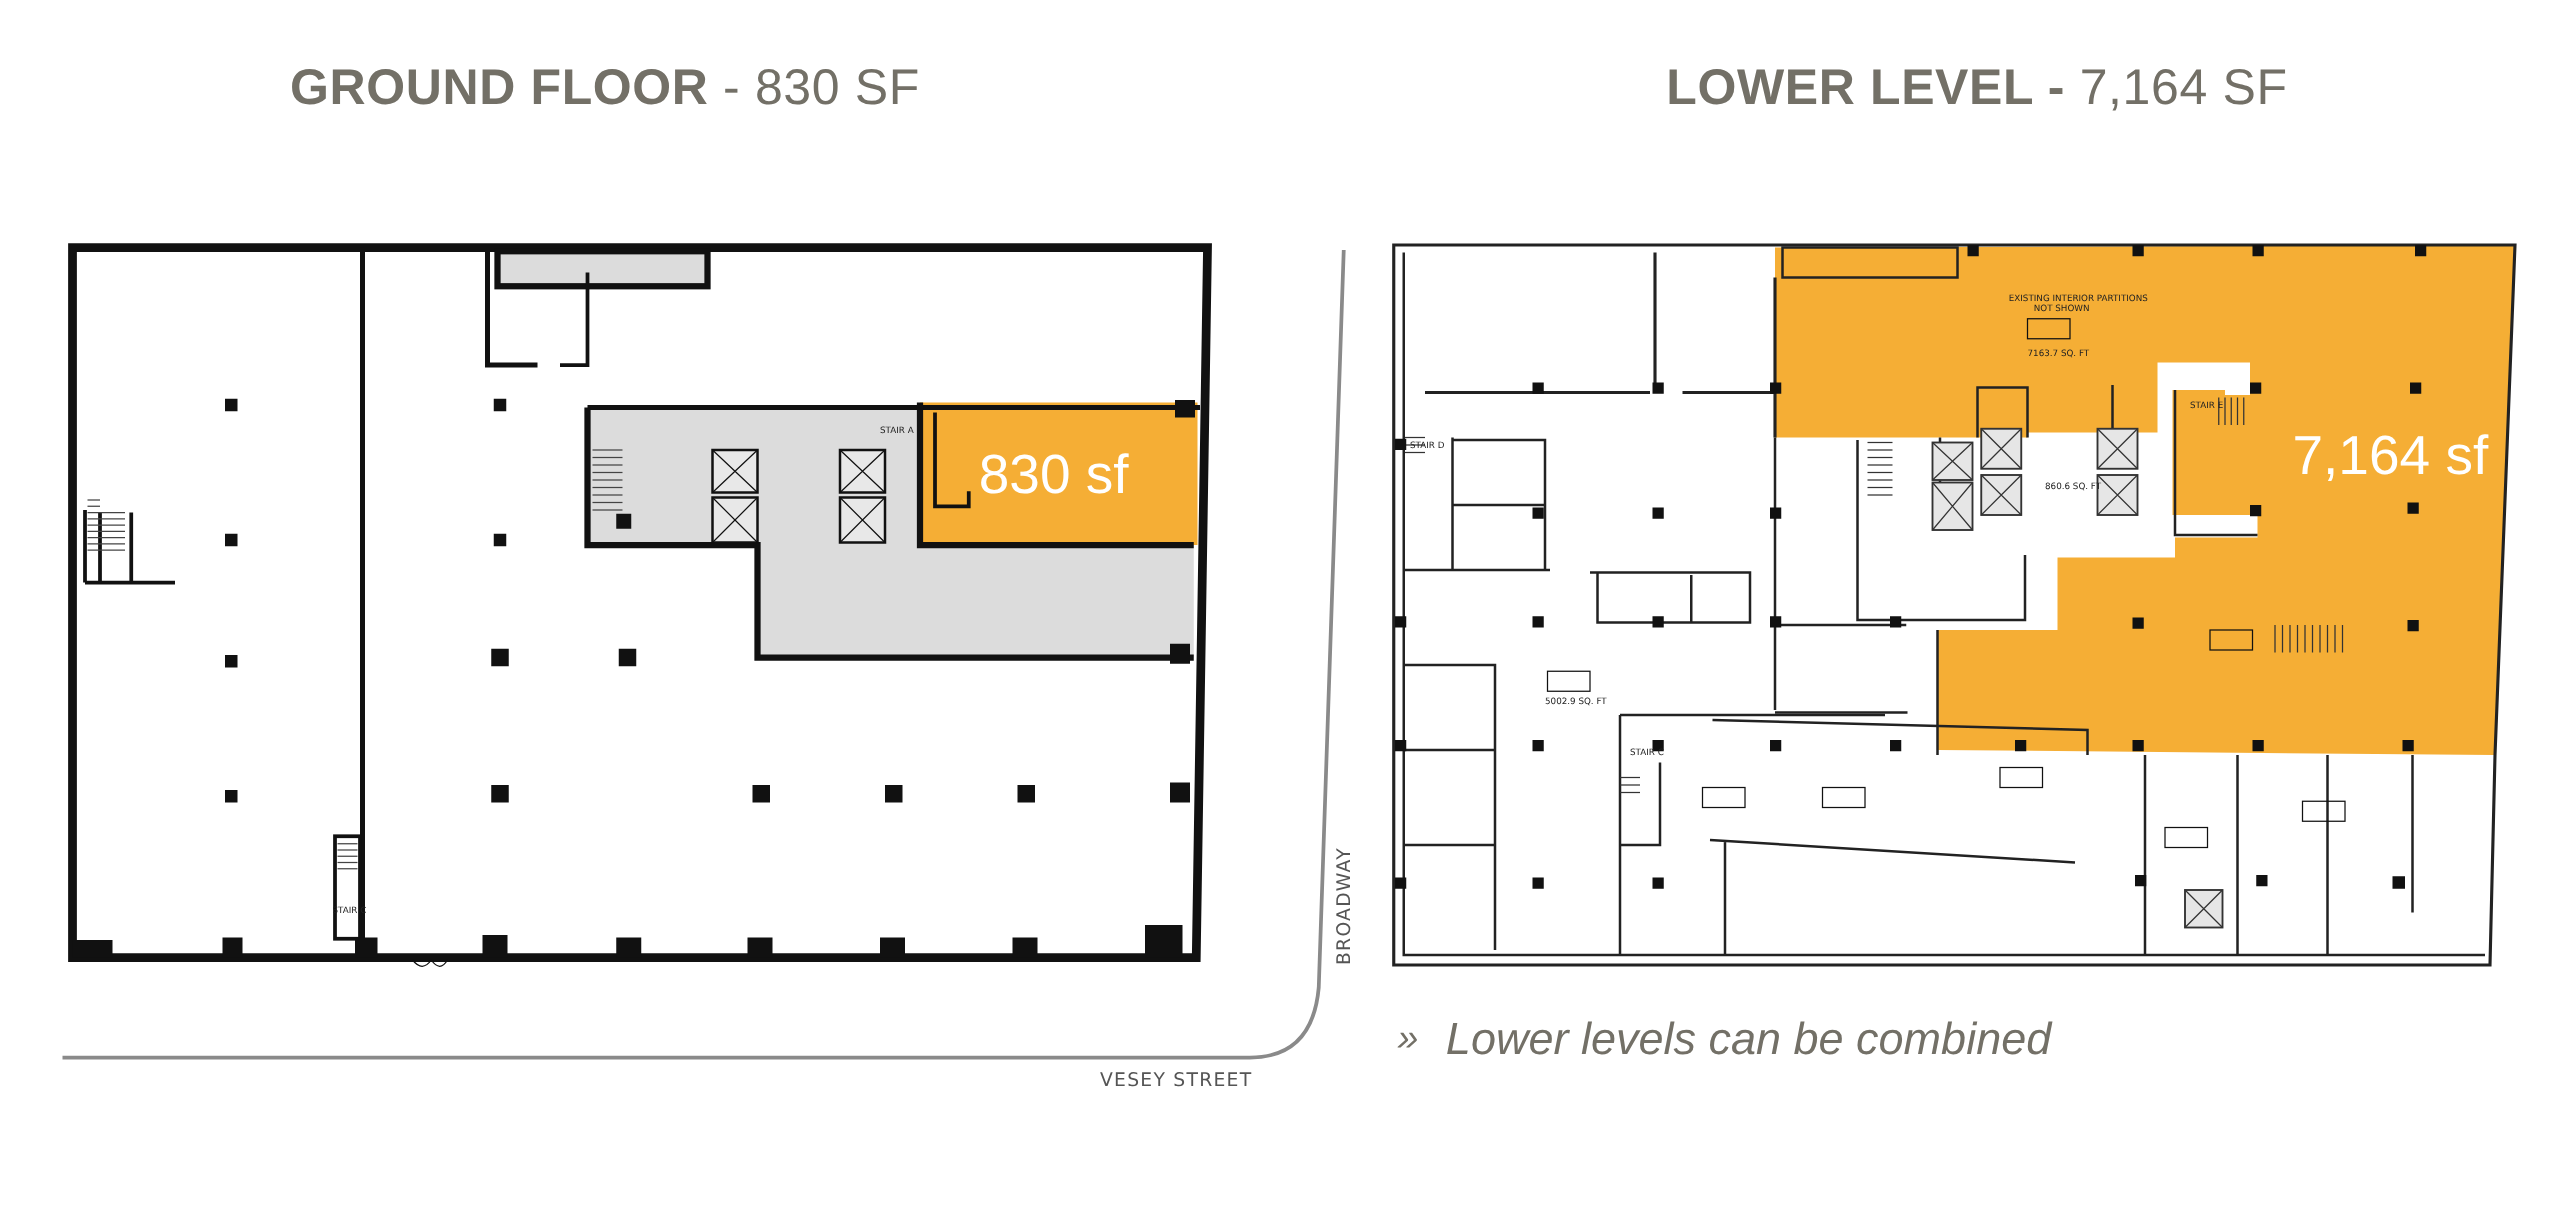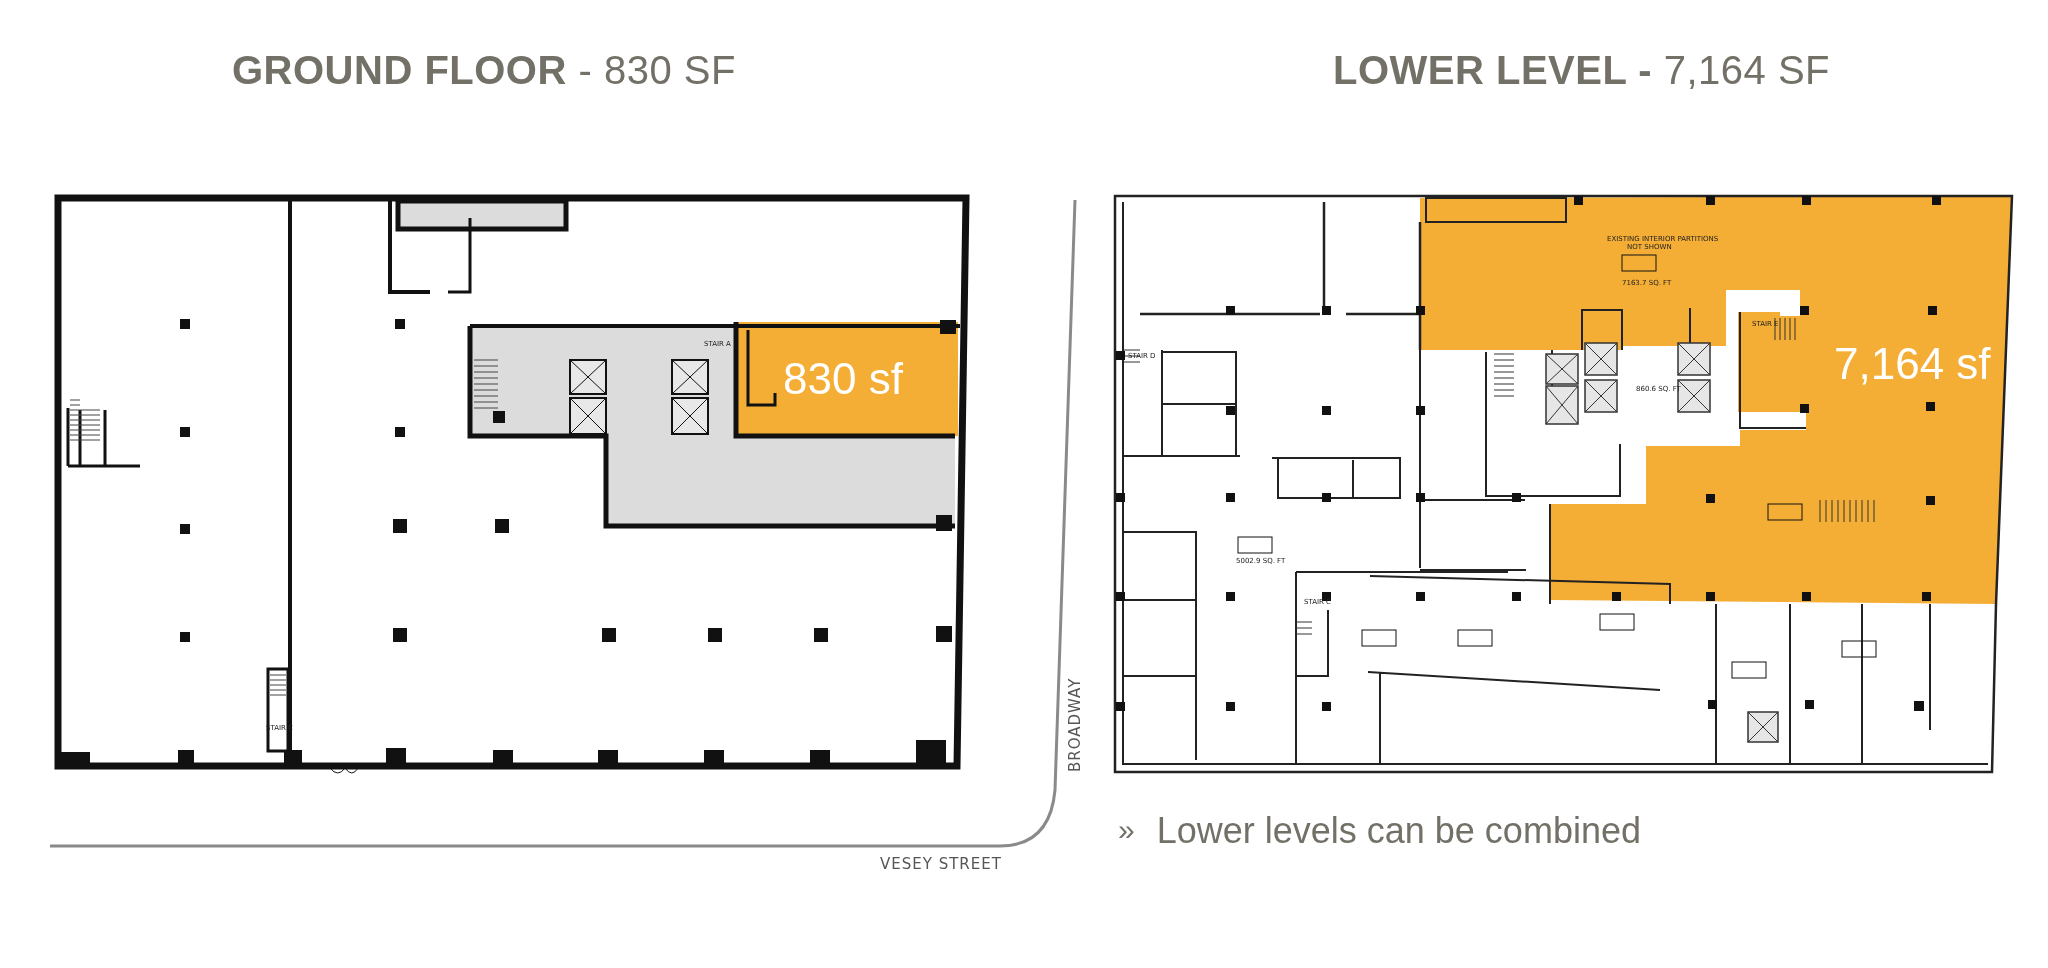--- a/index.html
+++ b/index.html
@@ -3,21 +3,21 @@
 <meta charset="utf-8">
 <style>
   html, body { margin: 0; padding: 0; background: #ffffff; }
   body { width: 2048px; height: 968px; position: relative; overflow: hidden; font-family: "Liberation Sans", sans-serif; }
   .title { position: absolute; top: 48px; font-size: 40px; color: #737067; white-space: nowrap; letter-spacing: 0.5px; }
   .title .bold { font-weight: bold; }
   .title .light { font-weight: normal; }
   #title-ground { left: 232px; }
   #title-lower { left: 1333px; }
   .plan { position: absolute; top: 0; left: 0; }
-  .note { position: absolute; left: 1118px; top: 810px; font-size: 36px; color: #737067; white-space: nowrap; }
+  .note { position: absolute; left: 1118px; top: 810px; font-size: 36px; color: #737067; white-space: nowrap; font-style: italic; }
   .note .bullet { font-size: 30px; margin-right: 22px; position: relative; top: -3px; }
   .street { font-family: "DejaVu Sans", sans-serif; font-size: 15px; fill: #555; letter-spacing: 1px; }
   .sflabel { font-family: "Liberation Sans", sans-serif; fill: #ffffff; }
   .tiny { font-family: "DejaVu Sans", sans-serif; font-size: 7px; fill: #222; }
 </style>
 </head>
 <body>
 
 <div class="title" id="title-ground">
   <span class="bold">GROUND FLOOR</span><span class="light"> - </span><span class="light">830 SF</span>

